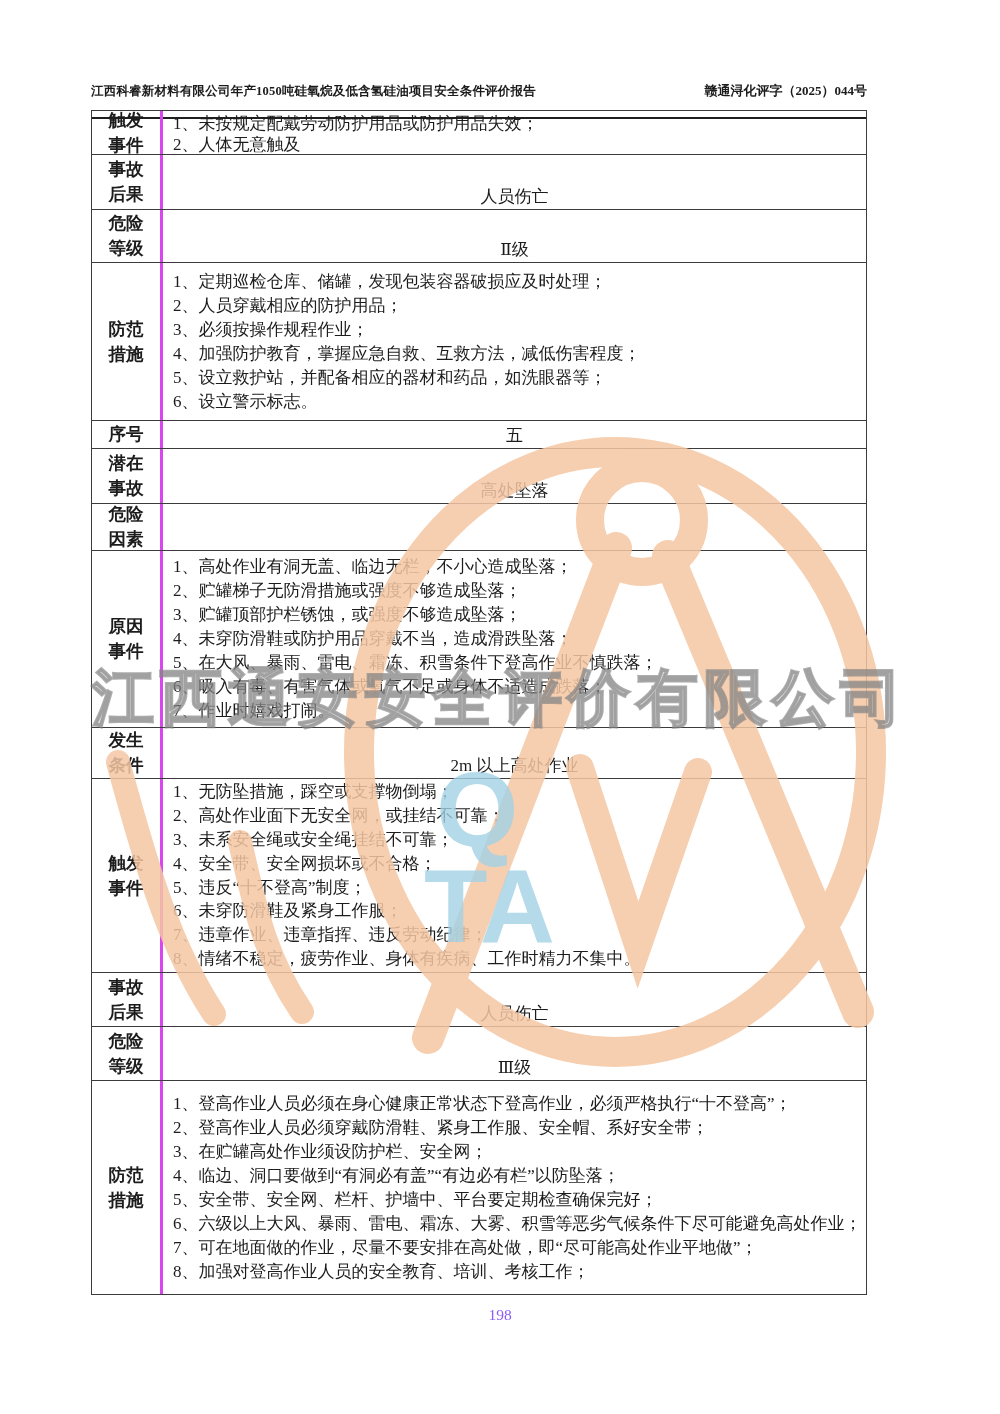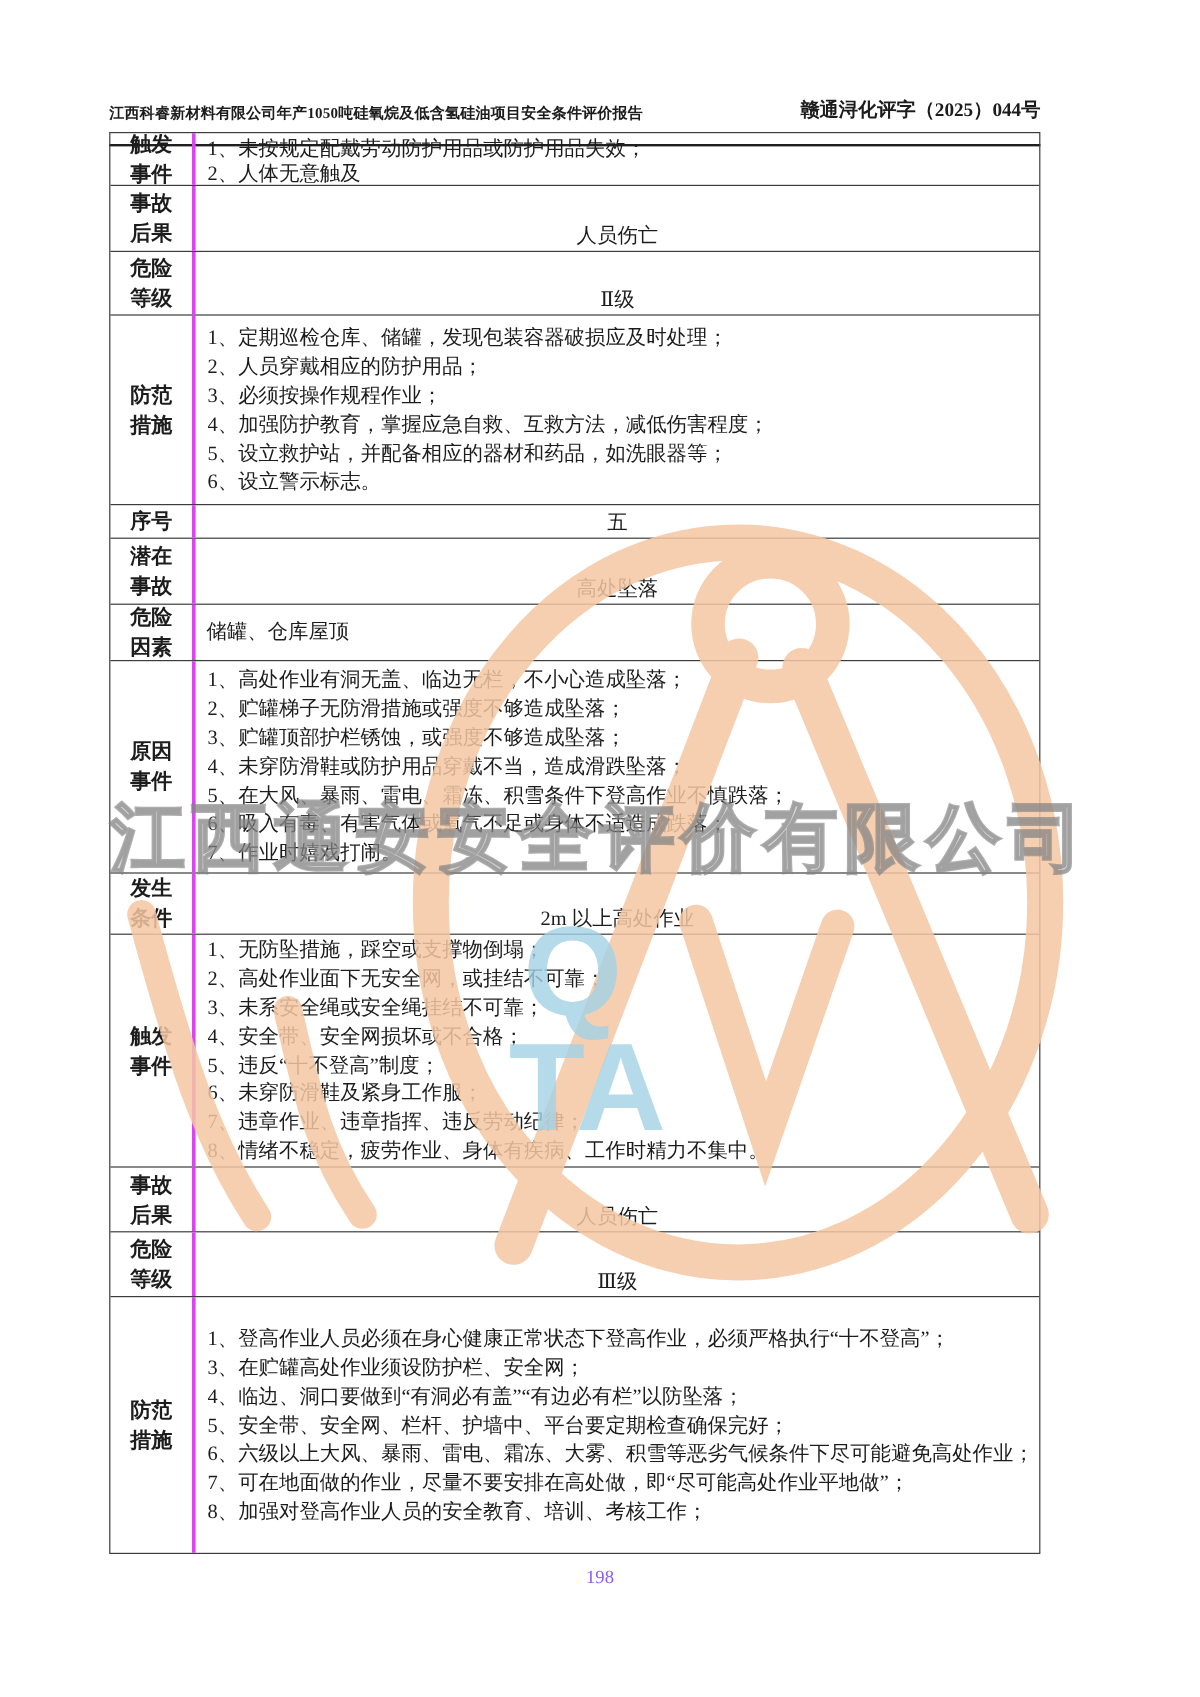--- a/index.html
+++ b/index.html
@@ -7,21 +7,21 @@
     position:relative;width:1000px;height:1414px;background:#ffffff;overflow:hidden;
     font-family:"Liberation Serif","DejaVu Serif",serif;color:#1c1c1c;
   }
   
   .doc-header{
     position:absolute;left:91px;top:82px;width:776px;
     display:flex;justify-content:space-between;align-items:flex-end;
     border-bottom:2.5px solid #1f1f1f;padding-bottom:17px;
   }
   .doc-header .h-left{font-size:12.5px;font-weight:bold;letter-spacing:.2px;}
-  .doc-header .h-right{font-size:16px;font-weight:bold;white-space:nowrap;font-family:Liberation Serif, serif;}
+  .doc-header .h-right{font-size:13px;font-weight:bold;white-space:nowrap;font-family:Liberation Serif, serif;}
   
   .risk-table{
     position:absolute;left:91px;top:110px;width:776px;
     border:1.5px solid #3c3c3c;box-sizing:border-box;background:transparent;
   }
   .trow{display:flex;box-sizing:border-box;}
   .trow:not(:last-child){border-bottom:1px solid #3c3c3c;}
   .tlabel{
     width:68px;flex:none;border-right:3px solid #d946ef;
     display:flex;align-items:center;justify-content:center;text-align:center;
@@ -102,23 +102,20 @@
       <div class="trow kind-center" style="height: 55px;">
         <div class="tlabel">潜在
 事故</div>
         <div class="tcontent">
           <span>高处坠落</span>
         </div>
       </div>
       <div class="trow kind-left" style="height: 47px;">
         <div class="tlabel">危险
 因素</div>
-        <div class="tcontent">
-          <span>储罐、仓库屋顶</span>
-        </div>
       </div>
       <div class="trow kind-list" style="height: 177px;">
         <div class="tlabel">原因
 事件</div>
         <div class="tcontent">
           <div class="list-item">1、高处作业有洞无盖、临边无栏，不小心造成坠落；</div>
           <div class="list-item">2、贮罐梯子无防滑措施或强度不够造成坠落；</div>
           <div class="list-item">3、贮罐顶部护栏锈蚀，或强度不够造成坠落；</div>
           <div class="list-item">4、未穿防滑鞋或防护用品穿戴不当，造成滑跌坠落；</div>
           <div class="list-item">5、在大风、暴雨、雷电、霜冻、积雪条件下登高作业不慎跌落；</div>
@@ -159,20 +156,21 @@
 等级</div>
         <div class="tcontent">
           <span>Ⅲ级</span>
         </div>
       </div>
       <div class="trow kind-list" style="height: 213px;">
         <div class="tlabel">防范
 措施</div>
         <div class="tcontent">
           <div class="list-item">1、登高作业人员必须在身心健康正常状态下登高作业，必须严格执行“十不登高”；</div>
+          <div class="list-item">2、登高作业人员必须穿戴防滑鞋、紧身工作服、安全帽、系好安全带；</div>
           <div class="list-item">3、在贮罐高处作业须设防护栏、安全网；</div>
           <div class="list-item">4、临边、洞口要做到“有洞必有盖”“有边必有栏”以防坠落；</div>
           <div class="list-item">5、安全带、安全网、栏杆、护墙中、平台要定期检查确保完好；</div>
           <div class="list-item">6、六级以上大风、暴雨、雷电、霜冻、大雾、积雪等恶劣气候条件下尽可能避免高处作业；</div>
           <div class="list-item">7、可在地面做的作业，尽量不要安排在高处做，即“尽可能高处作业平地做”；</div>
           <div class="list-item">8、加强对登高作业人员的安全教育、培训、考核工作；</div>
         </div>
       </div>
     </div>
 

